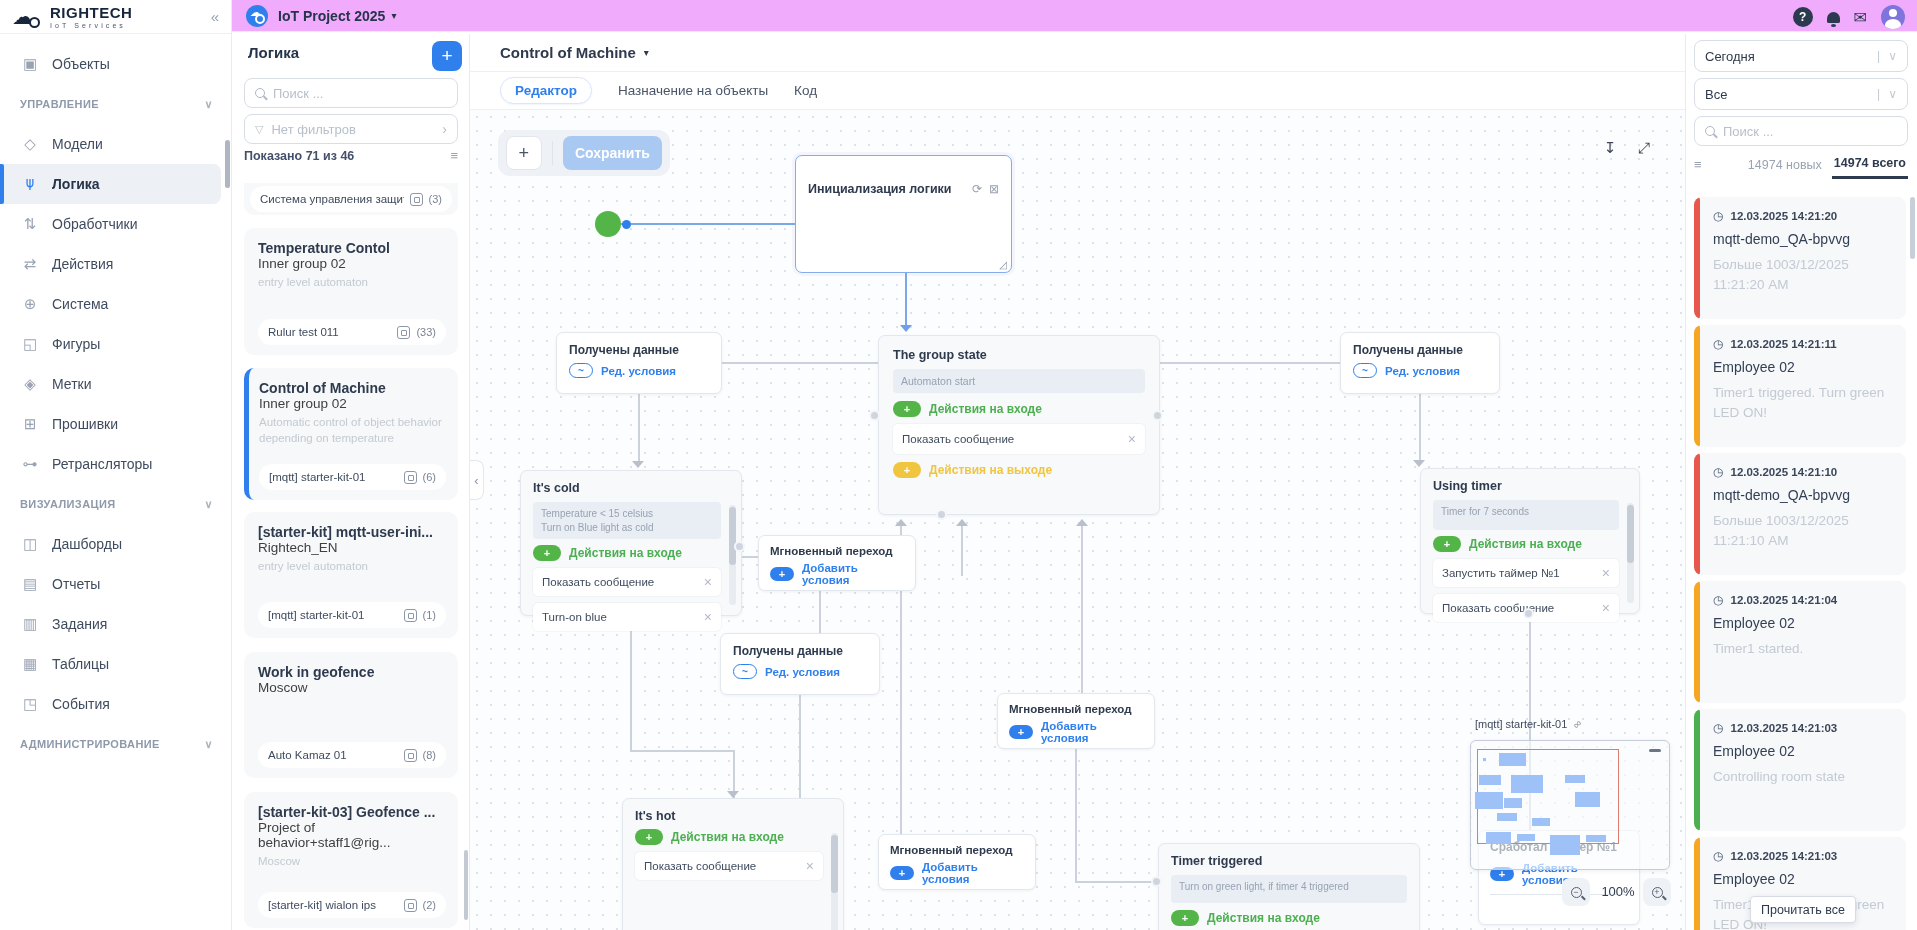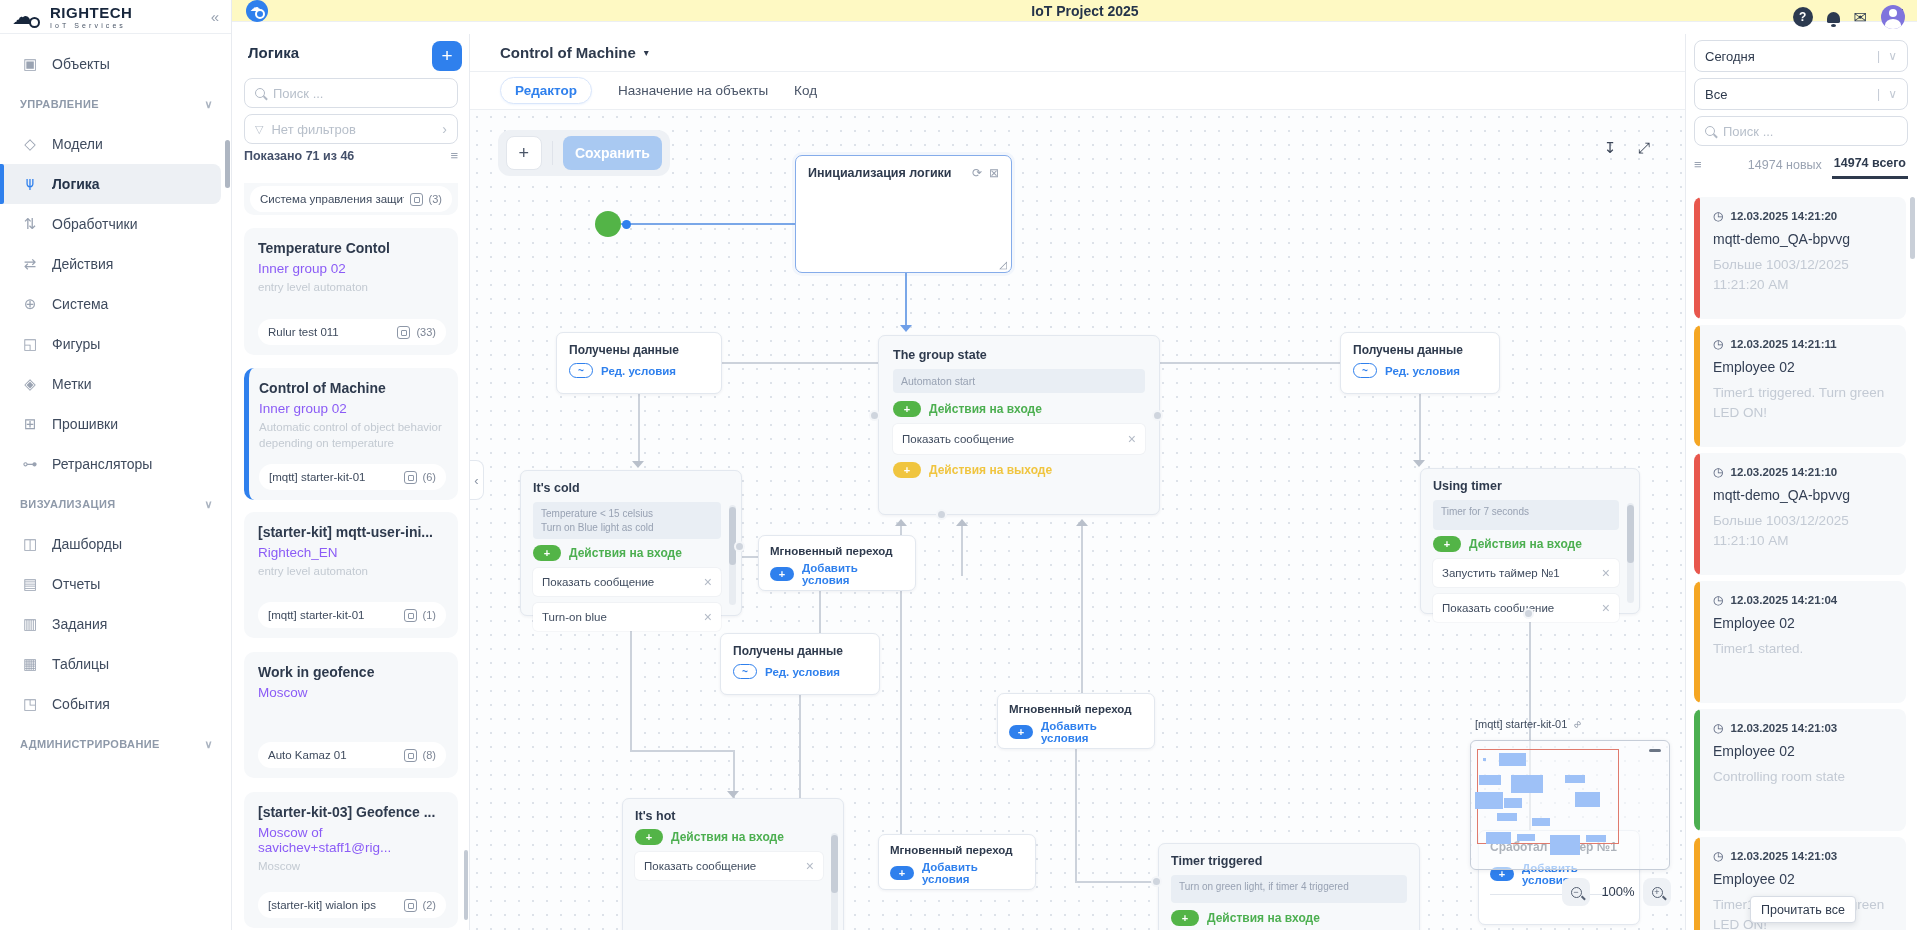--- a/index.html
+++ b/index.html
@@ -23,21 +23,21 @@
   .sb-item.active::before { content:""; position:absolute; left:0; top:0; bottom:0; width:4px; background:#2f80ed; border-radius:0 2px 2px 0; }
   .sb-item.active .sb-ico { color:#2f80ed; }
   .sb-item.active .sb-lbl { color:#25344a; font-weight:600; }
   .rot180 { display:inline-block; transform:rotate(180deg); }
   .limit-card { position:absolute; left:14px; right:14px; bottom:34px; border:1px solid #e6eaf0; border-radius:12px; padding:12px; text-align:center; }
   .limit-title { font-size:14px; font-weight:700; color:#2e3a4d; margin-bottom:10px; }
   .limit-btn { width:100%; height:32px; background:#e4e7eb; border:none; border-radius:8px; color:#5c6676; font-size:13.5px; font-family:inherit; cursor:pointer; }
   .sb-scroll { position:absolute; right:1px; top:140px; width:5px; height:48px; background:#aeb6c2; border-radius:3px; }
 
   
-  #topbar { position:absolute; left:232px; top:0; right:0; height:22px; background:#fef9c3; border-bottom:1px solid #eceff3; z-index:25; display:flex; align-items:center; padding:0 14px;justify-content:space-between; }
+  #topbar { position:absolute; left:232px; top:0; right:0; height:32px; background:#f0abfc; border-bottom:1px solid #eceff3; z-index:25; display:flex; align-items:center; padding:0 14px; }
   .tb-logo { width:22px; height:22px; border-radius:50%; background:#2f80ed; position:relative; margin-right:10px; }
   .tb-logo::before { content:"☁"; position:absolute; left:4px; top:1px; font-size:11px; color:#fff; }
   .tb-logo::after { content:""; position:absolute; right:3px; bottom:3px; width:6px; height:6px; border:2px solid #fff; border-radius:50%; }
   .tb-project { font-size:14px; font-weight:700; color:#25344a; }
   .tb-caret { font-size:10px; color:#25344a; margin-left:6px; }
   .tb-right { position:absolute; right:12px; top:0; height:34px; display:flex; align-items:center; gap:14px; }
   .help-circ { width:20px; height:20px; border-radius:50%; background:#2c3a50; color:#fff; font-size:12px; font-weight:700; display:flex; align-items:center; justify-content:center; cursor:pointer; }
   .bell { width:13px; height:11px; background:#2c3a50; border-radius:7px 7px 2px 2px; position:relative; cursor:pointer; }
   .bell::after { content:""; position:absolute; left:4px; bottom:-4px; width:5px; height:3px; border-radius:50%; background:#2c3a50; }
   .mail { font-size:16px; color:#2c3a50; cursor:pointer; }
@@ -55,21 +55,21 @@
   .mag { width:10px; height:10px; border:1.5px solid #b0b8c4; border-radius:50%; position:relative; flex:none; }
   .mag::after { content:""; position:absolute; width:5px; height:1.5px; background:#b0b8c4; transform:rotate(45deg); right:-4px; bottom:-1px; }
   .lp-filter-ico { color:#b7bfca; font-size:11px; }
   .lp-more { margin-left:auto; color:#b7bfca; font-size:14px; }
   .lp-shown { position:absolute; left:12px; top:114px; width:214px; display:flex; justify-content:space-between; align-items:center; font-size:12.5px; color:#44506a; }
   .lp-shown b { font-weight:700; }
   .sliders-ico { color:#9aa3b2; font-size:13px; cursor:pointer; }
   .lcard { position:absolute; left:12px; width:214px; background:#f6f8fa; border-radius:10px; padding:12px 12px 10px 14px; display:flex; flex-direction:column; }
   .lcard.sel { border-left:5px solid #2f80ed; padding-left:10px; }
   .lc-title { font-size:14px; font-weight:700; color:#2e3a4d; }
-  .lc-sub { font-size:13.5px; color:#8b5cf6; margin-top:5px; }
+  .lc-sub { font-size:13.5px; color:#404040; }
   .lc-desc { font-size:11.5px; color:#c3cad2; margin-top:4px; line-height:1.35; }
   .chip { margin-top:auto; height:26px; background:#fff; border-radius:13px; padding:0 10px; display:flex; align-items:center; gap:6px; font-size:11.5px; color:#3f4b5e; }
   .chip .nm { flex:1; white-space:nowrap; overflow:hidden; }
   .objicon { width:13px; height:13px; border:1.5px solid #8d97a7; border-radius:3px; position:relative; flex:none; }
   .objicon::before { content:""; position:absolute; left:3px; top:3px; width:4px; height:4px; border:1.5px solid #8d97a7; border-radius:1px; }
   .chip .cnt { color:#7b8494; font-size:11px; }
   .lp-scroll { position:absolute; right:1px; bottom:10px; width:4px; height:70px; background:#c3cad4; border-radius:2px; }
 
   
   #canvas-head { position:absolute; left:470px; top:34px; right:232px; height:38px; background:#fff; border-bottom:1px solid #eceff3; display:flex; align-items:center; padding-left:30px; z-index:15; }
@@ -109,21 +109,21 @@
 
   #toolbar { position:absolute; left:28px; top:20px; width:172px; height:46px; background:#eef1f5; border-radius:12px; display:flex; align-items:center; padding:0 8px; gap:10px; z-index:6; }
   .tb-plus { width:36px; height:34px; background:#fff; border:1px solid #e2e6ec; border-radius:8px; font-size:18px; color:#4a5568; display:flex; align-items:center; justify-content:center; cursor:pointer; }
   .tb-div { width:1px; height:24px; background:#dfe3ea; }
   .save-btn { width:100px; height:34px; background:#a9c9f2; border:none; border-radius:8px; color:#fff; font-size:14px; font-weight:700; font-family:inherit; cursor:pointer; }
   .cv-actions { position:absolute; top:25px; right:28px; display:flex; gap:8px; z-index:6; }
   .icon-btn { width:26px; height:26px; display:flex; align-items:center; justify-content:center; color:#3c4658; font-size:15px; cursor:pointer; border-radius:6px; }
   .collapse-tab { position:absolute; left:0; top:350px; width:14px; height:40px; background:#fff; border:1px solid #e3e8ef; border-left:none; border-radius:0 8px 8px 0; display:flex; align-items:center; justify-content:center; color:#8b95a5; font-size:13px; cursor:pointer; z-index:6; }
 
   .init-node { border:1.5px solid #85acea; background:#fff; box-shadow:0 0 0 3px rgba(120,160,230,.07); }
-  .init-head { display:flex; align-items:center; justify-content:space-between; }
+  .init-head { display:flex; align-items:center; justify-content:space-between;margin-top:16px; }
   .init-icos { display:flex; gap:7px; color:#9aa3b2; font-size:12px; }
   .resize { position:absolute; right:4px; bottom:2px; color:#8b95a5; font-size:10px; cursor:nwse-resize; }
 
   .start-circ { position:absolute; left:125px; top:101px; width:26px; height:26px; border-radius:50%; background:#4db32e; background:#53b447; z-index:3; cursor:grab; }
   .start-dot { position:absolute; left:152px; top:110px; width:9px; height:9px; border-radius:50%; background:#2f80ed; z-index:3; }
 
   #minimap { position:absolute; left:1000px; top:630px; width:200px; height:130px; background:rgba(250,251,253,.62); border:1px solid #c6cdd8; border-radius:6px; z-index:8; box-shadow:0 1px 4px rgba(30,40,60,.08); }
   .mm-view { position:absolute; left:6px; top:8px; width:142px; height:95px; border:1px solid #e07a6d; }
   .mm-r { position:absolute; background:#9ec1f7; }
   .mm-dash { position:absolute; right:8px; top:8px; width:12px; height:3px; background:#6b7585; border-radius:2px; cursor:pointer; }
@@ -315,21 +315,21 @@
     <div class="lc-sub">Moscow</div>
     <div class="chip">
       <span class="nm">Auto Kamaz 01</span>
       <span class="objicon"></span>
       <span class="cnt">(8)</span>
     </div>
   </div>
 
   <div class="lcard" style="top:758px; height:136px;">
     <div class="lc-title">[starter-kit-03] Geofence ...</div>
-    <div class="lc-sub">Moscow of savichev+staff1@rig...</div>
+    <div class="lc-sub">Project of behavior+staff1@rig...</div>
     <div class="lc-desc">Moscow</div>
     <div class="chip">
       <span class="nm">[starter-kit] wialon ips</span>
       <span class="objicon"></span>
       <span class="cnt">(2)</span>
     </div>
   </div>
   <div class="lp-scroll"></div>
 </section>
 

